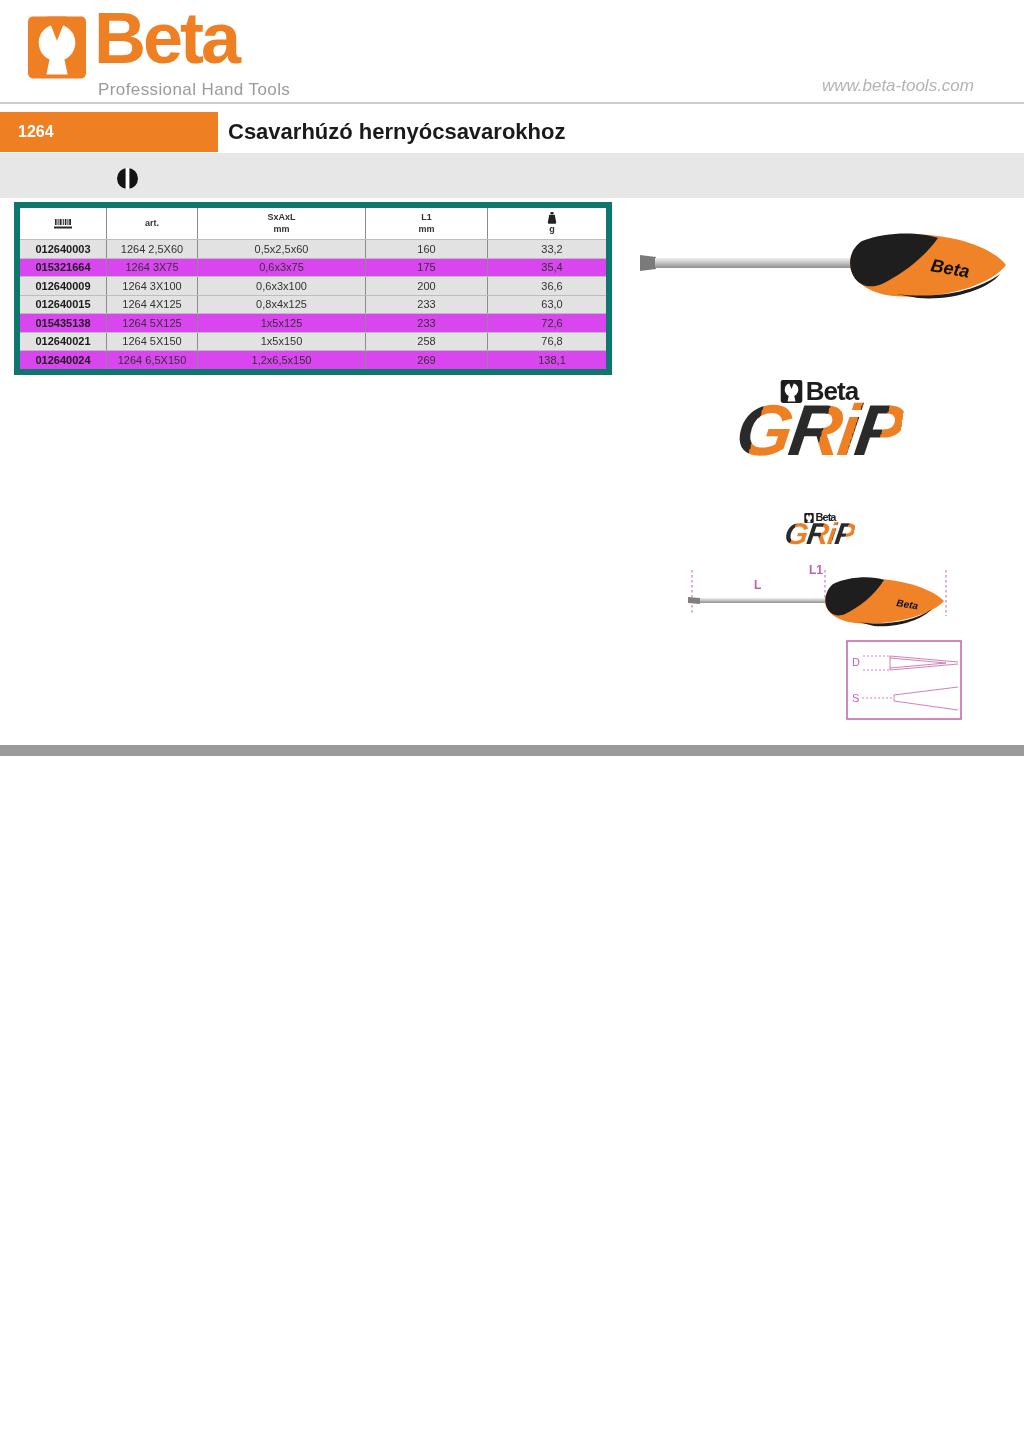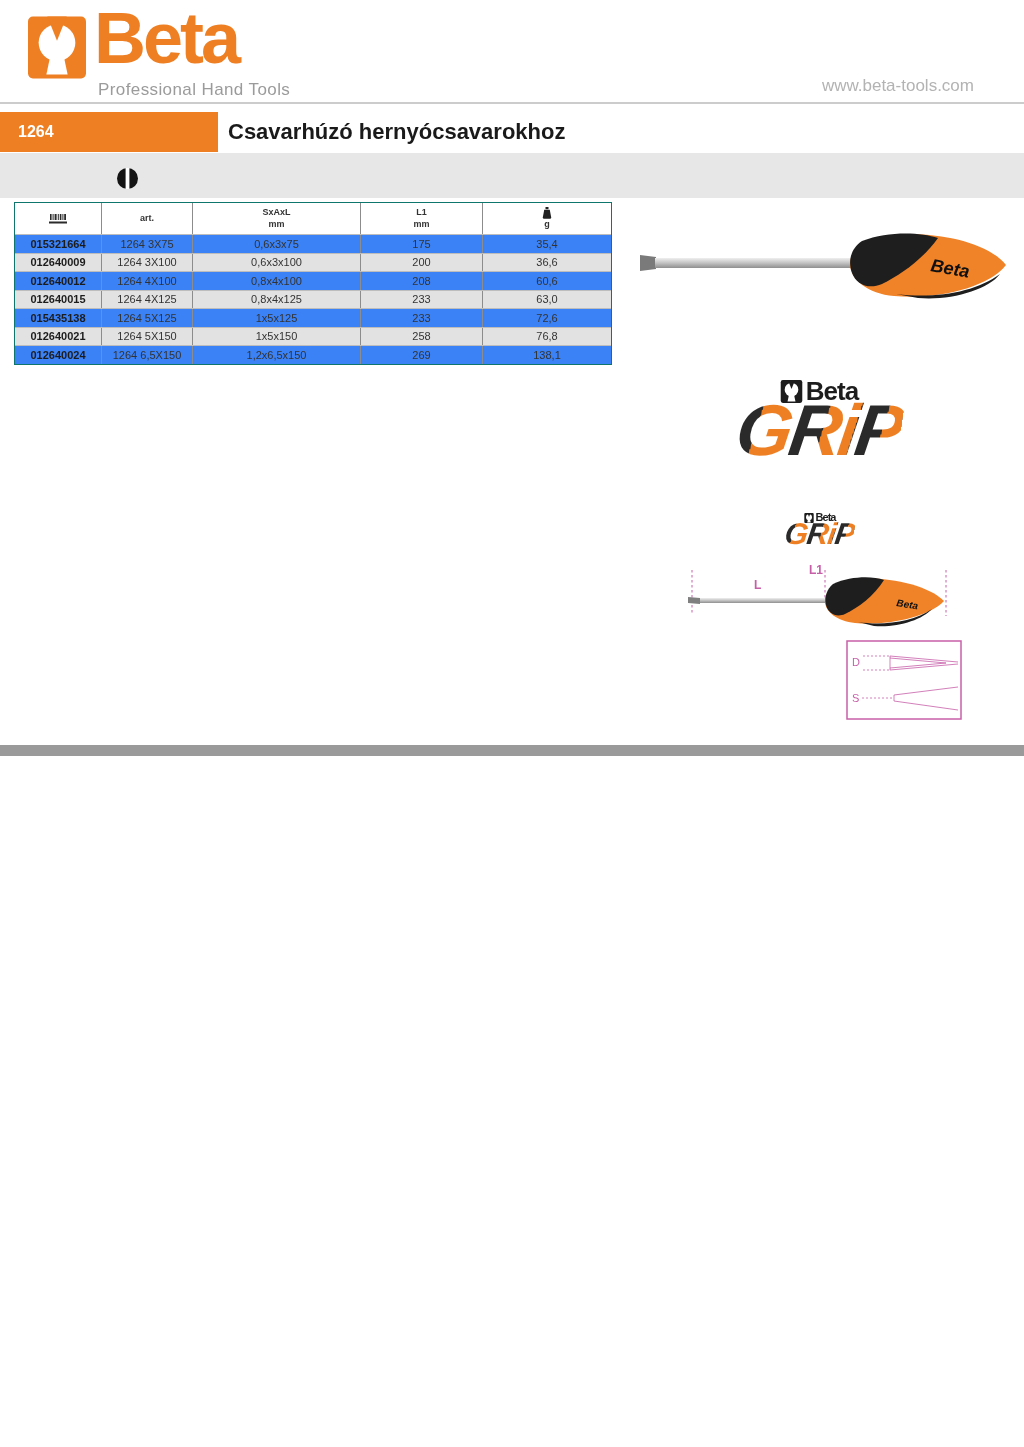--- a/index.html
+++ b/index.html
@@ -4,34 +4,34 @@
 <style>
   * { box-sizing: border-box; }
   body { margin:0; background:#fff; font-family:"Liberation Sans", sans-serif; }
   .canvas { position:relative; width:1024px; height:1351px; background:#fff; overflow:hidden; }
 
   
   .logo-wrap { position:absolute; left:28px; top:16px; display:flex; align-items:flex-start; }
   .logo-icon { width:58px; height:63px; }
   .brand-text { margin-left:8px; margin-top:-14px; font-size:72px; font-weight:bold; color:#ee7f22; letter-spacing:-3px; line-height:1; }
   .tagline { position:absolute; left:98px; top:80px; font-size:17px; color:#9b9b9b; letter-spacing:0.4px; }
-  .website { position:absolute; right:50px; top:76px; font-size:17px; color:#b3b3b3; }
+  .website { position:absolute; right:50px; top:76px; font-size:17px; font-style:italic; color:#b3b3b3; }
   .header-divider { position:absolute; left:0; top:102px; width:1024px; height:2px; background:#cccccc; }
 
   
   .banner-orange { position:absolute; left:0; top:112px; width:218px; height:40px; background:#ee7f22; }
   .banner-code { position:absolute; left:18px; top:0; height:40px; line-height:40px; color:#fff; font-size:16px; font-weight:bold; }
   .page-title { position:absolute; left:228px; top:112px; height:40px; line-height:40px; color:#1a1a1a; font-size:22px; font-weight:bold; }
 
   
   .cat-strip { position:absolute; left:0; top:153px; width:1024px; height:45px; background:#e7e7e7; }
   .screw-icon { position:absolute; left:117px; top:168px; width:21px; height:21px; }
 
   
-  .spec-table { position:absolute; left:14px; top:202px; width:598px; border:1px solid #0f766e; background:#3b82f6; }
+  .spec-table { position:absolute; left:14px; top:202px; width:598px; border:6px solid #0f766e; background:#d946ef; }
   .t-row { display:flex; height:18.5px; border-top:1px solid #bdbdbd; }
   .t-row.alt { background:#e2e2e2; }
   .t-head { height:31px; border-top:none; background:#fff; }
   .t-cell { flex:0 0 auto; display:flex; align-items:center; justify-content:center; border-left:1px solid #8c8c8c; font-size:11px; color:#333; overflow:hidden; }
   .t-cell:first-child { border-left:none; }
   .c1 { width:86px; font-weight:bold; color:#1c1c1c; }
   .c2 { width:91px; }
   .c3 { width:168px;text-align:center; }
   .c4 { width:122px; }
   .c5 { width:129px; }
@@ -116,40 +116,40 @@
       </div>
       <div class="t-cell c5 th">
         <svg width="10" height="12" viewBox="0 0 10 12">
           <rect x="3.5" y="0" width="3" height="2.2" fill="#222"></rect>
           <path d="M2.2,2.8 L7.8,2.8 L9.2,10.6 A1.2,1.2 0 0 1 8,11.8 L2,11.8 A1.2,1.2 0 0 1 0.8,10.6 Z" fill="#222"></path>
         </svg>
         <span class="sub">g</span>
       </div>
     </div>
 
+    <div class="t-row alt">
+      <div class="t-cell c1">012640003</div>
+      <div class="t-cell c2">1264 2,5X60</div>
+      <div class="t-cell c3">0,5x2,5x60</div>
+      <div class="t-cell c4">160</div>
+      <div class="t-cell c5">33,2</div>
+    </div>
     <div class="t-row">
       <div class="t-cell c1">015321664</div>
       <div class="t-cell c2">1264 3X75</div>
       <div class="t-cell c3">0,6x3x75</div>
       <div class="t-cell c4">175</div>
       <div class="t-cell c5">35,4</div>
     </div>
     <div class="t-row alt">
       <div class="t-cell c1">012640009</div>
       <div class="t-cell c2">1264 3X100</div>
       <div class="t-cell c3">0,6x3x100</div>
       <div class="t-cell c4">200</div>
       <div class="t-cell c5">36,6</div>
-    </div>
-    <div class="t-row">
-      <div class="t-cell c1">012640012</div>
-      <div class="t-cell c2">1264 4X100</div>
-      <div class="t-cell c3">0,8x4x100</div>
-      <div class="t-cell c4">208</div>
-      <div class="t-cell c5">60,6</div>
     </div>
     <div class="t-row alt">
       <div class="t-cell c1">012640015</div>
       <div class="t-cell c2">1264 4X125</div>
       <div class="t-cell c3">0,8x4x125</div>
       <div class="t-cell c4">233</div>
       <div class="t-cell c5">63,0</div>
     </div>
     <div class="t-row">
       <div class="t-cell c1">015435138</div>

